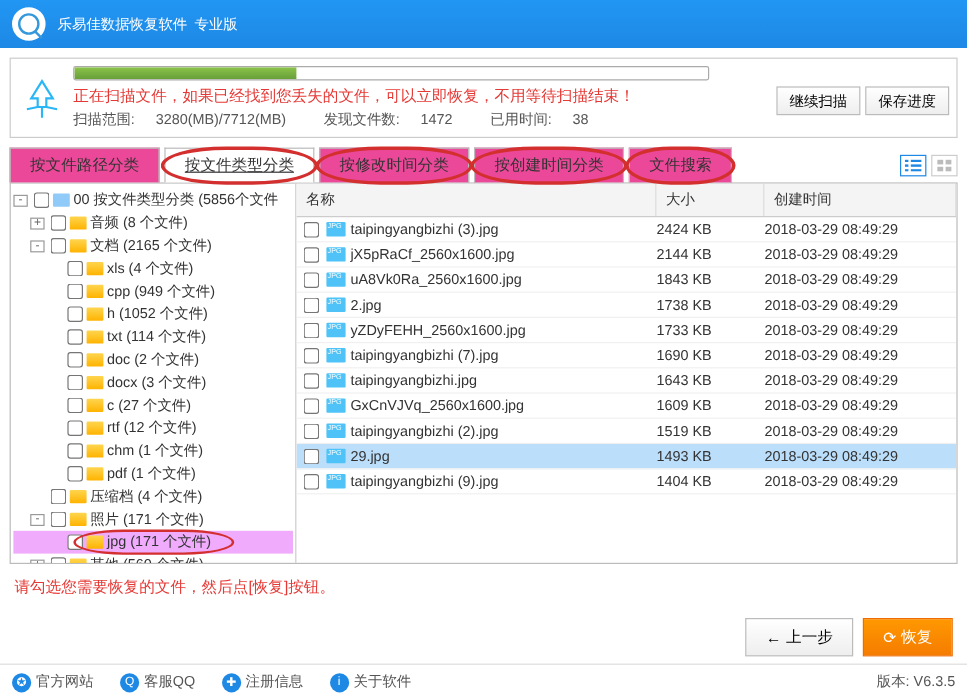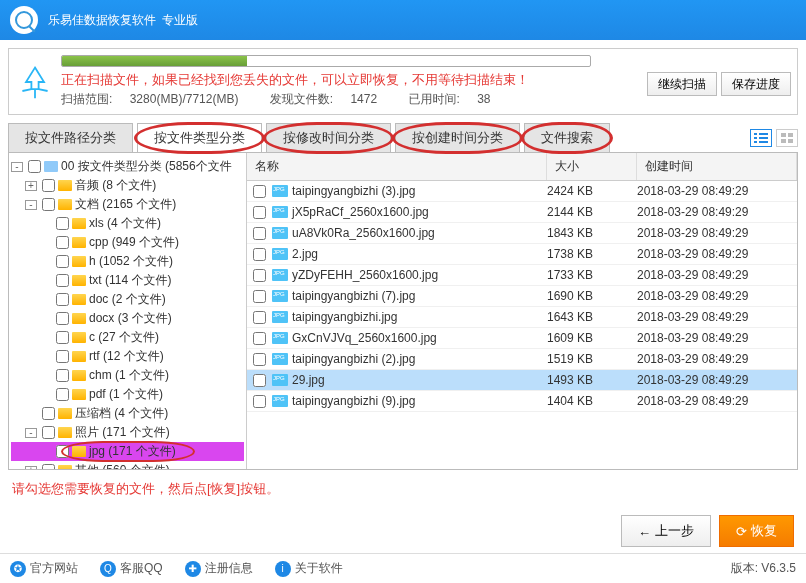--- a/index.html
+++ b/index.html
@@ -18,36 +18,36 @@
 .status-body { flex: 1; }
 .progress-bar { height: 12px; border: 1px solid #aaa; border-radius: 2px; overflow: hidden; margin-bottom: 4px; width: 530px; }
 .progress-fill { height: 100%; width: 35%; background: linear-gradient(#8bc34a, #689f38); }
 .status-text { color: #e53935; font-size: 13px; margin-bottom: 2px; }
 .status-info { color: #555; font-size: 12px; }
 .status-info span { margin-right: 14px; }
 .side-btns { position: absolute; right: 6px; top: 23px; display: flex; flex-direction: row; gap: 4px; }
 .side-btn { width: 70px; height: 24px; border: 1px solid #bbb; background: linear-gradient(#fff,#eee); font-size: 12px; cursor: pointer; }
 
 .tabs-row { display: flex; align-items: center; padding: 0 8px; margin-top: 4px; position: relative; }
-.tab { padding: 5px 16px; border: 1px solid #bbb; border-bottom: none; margin-right: 4px; font-size: 13px; background: #e5e5e5; cursor: pointer; position: relative; }
-.tab.active { background: #fff; }
+.tab { padding: 5px 16px; border: 1px solid #bbb; border-bottom: none; margin-right: 4px; font-size: 13px; background: #ec4899; cursor: pointer; position: relative; }
+.tab.active { background: #fff; text-decoration: underline; }
 .tab.circled::before { content: ''; position: absolute; left: -4px; right: -4px; top: -2px; bottom: -2px; border: 3px solid #d32f2f; border-radius: 50%/60%; pointer-events: none; }
 .view-toggle { margin-left: auto; display: flex; gap: 4px; }
 .vt { width: 22px; height: 18px; border: 1px solid #ccc; cursor: pointer; display: flex; align-items: center; justify-content: center; }
 .vt.active { border-color: #1e88e5; }
 
 .content { display: flex; border: 1px solid #bbb; margin: 0 8px; height: 318px; }
 .tree { width: 238px; border-right: 1px solid #ccc; overflow: auto; padding: 4px 2px; font-size: 12px; }
 .tree-row { display: flex; align-items: center; padding: 1px 0; white-space: nowrap; cursor: pointer; }
 .tree-row .exp { width: 12px; text-align: center; color: #666; font-size: 10px; border: 1px solid #999; height: 10px; line-height: 8px; margin-right: 2px; }
 .tree-row .sp { display: inline-block; }
 .tree-row input[type=checkbox] { margin: 0 3px; }
 .folder-ico { width: 14px; height: 11px; background: linear-gradient(#ffd54f,#ffb300); border-radius: 1px; margin-right: 3px; display: inline-block; }
 .disk-ico { width: 14px; height: 11px; background: #90caf9; border-radius: 1px; margin-right: 3px; display: inline-block; }
-.tree-row.sel { background: #d946ef; }
+.tree-row.sel { background: #f0abfc; }
 .tree-row.circled { position: relative; }
 .tree-row.circled::after { content: ''; position: absolute; left: 50px; width: 130px; top: -1px; bottom: -1px; border: 2px solid #d32f2f; border-radius: 50%/80%; pointer-events: none; }
 
 .list { flex: 1; display: flex; flex-direction: column; overflow: hidden; }
 .list-head { display: flex; background: #f4f4f4; border-bottom: 1px solid #ccc; font-size: 12px; }
 .list-head div { padding: 5px 8px; border-right: 1px solid #ddd; }
 .col-name { flex: 1; }
 .col-size { width: 90px; }
 .col-date { width: 160px; }
 .list-body { flex: 1; overflow-y: auto; }

